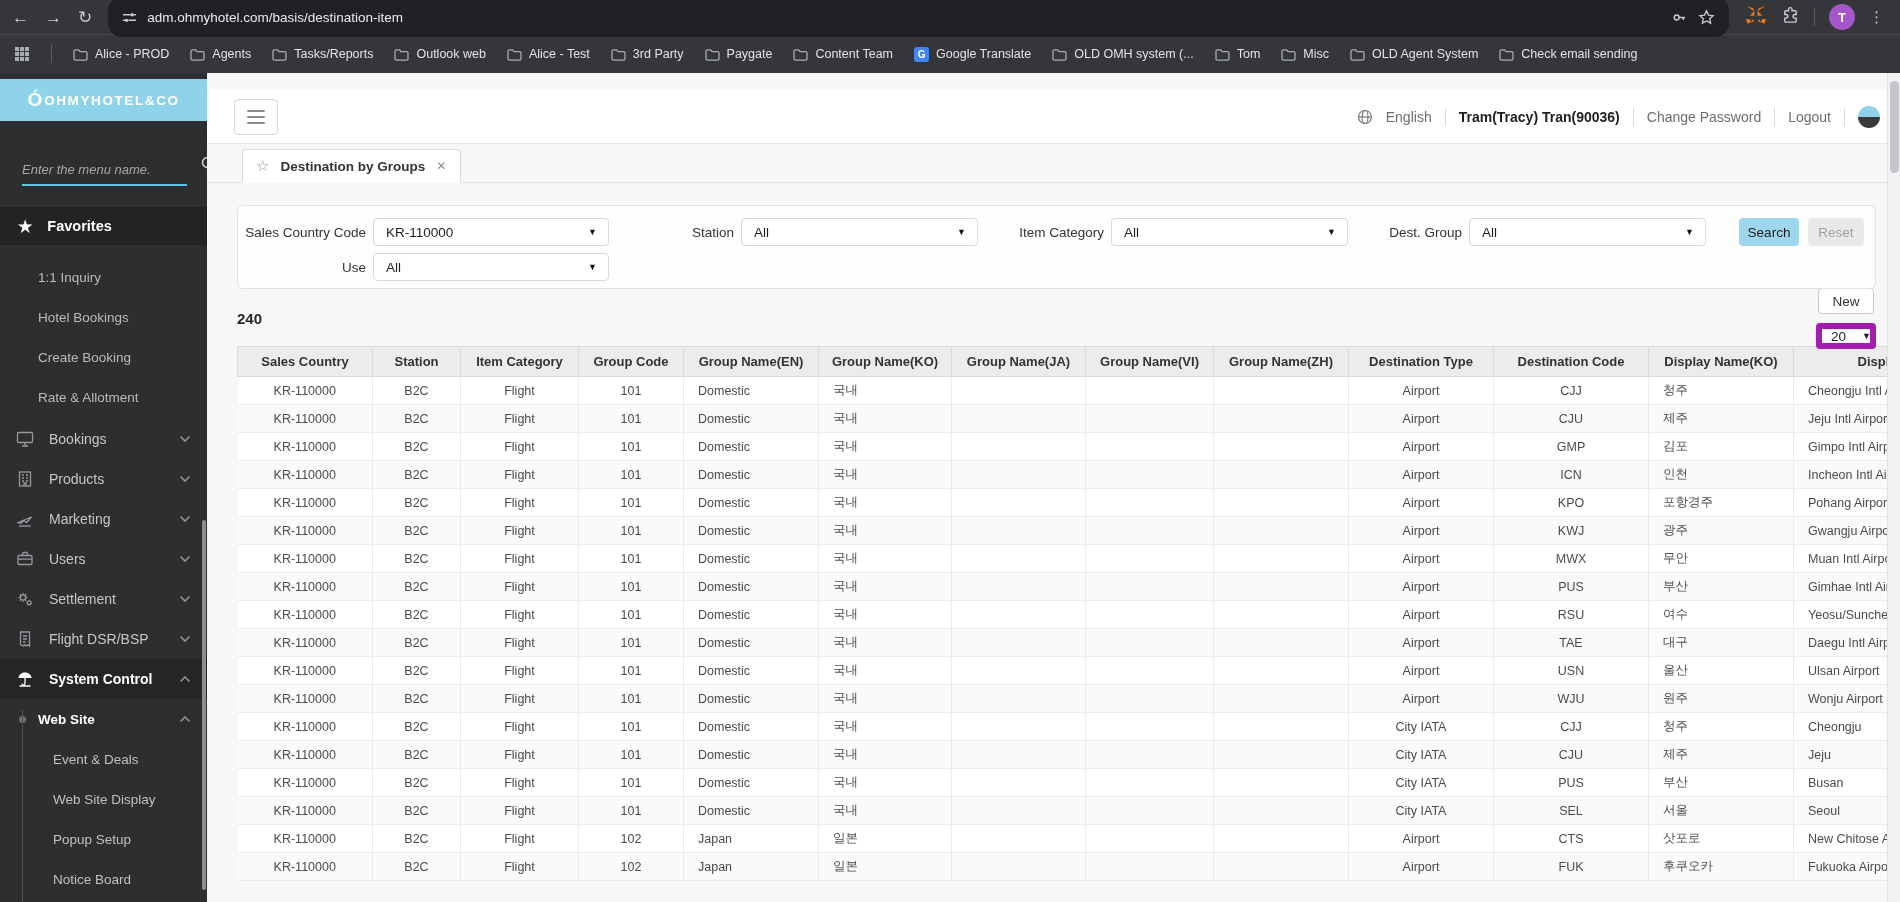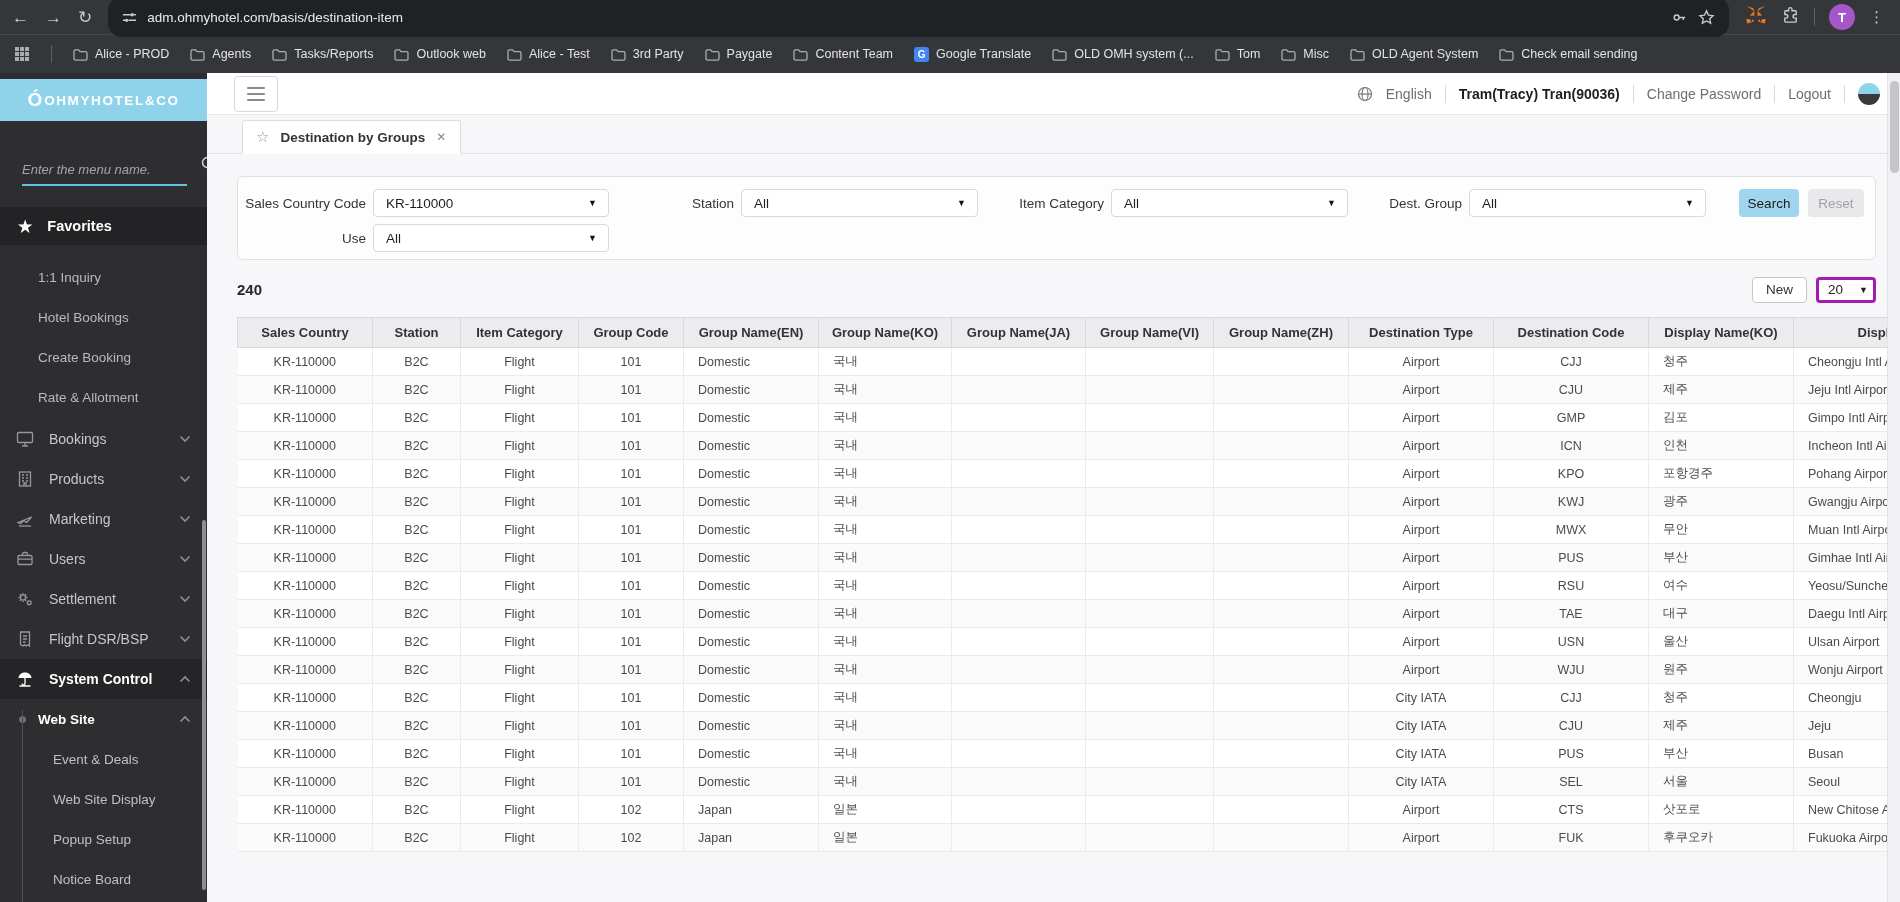--- a/index.html
+++ b/index.html
@@ -48,21 +48,21 @@
   .website-row { height:40px; display:flex; align-items:center; padding:0 16px 0 38px; color:#fff; font-size:13.5px; font-weight:bold; position:relative; cursor:pointer; }
   .website-row .mi-label { flex:1; }
   .website-row .chev-wrap { color:#8e8f92; display:flex; }
   .tree-dot { position:absolute; left:19px; top:50%; margin-top:-3px; width:7px; height:7px; border-radius:50%; background:#6e6f72; }
   .tree-line { position:absolute; left:22px; top:637px; bottom:0; width:1px; background:#515255; }
   .sub-item { height:40px; display:flex; align-items:center; padding-left:53px; color:#bfc0c2; font-size:13.5px; cursor:pointer; }
   .side-scroll { position:absolute; right:1px; top:447px; width:4px; height:370px; background:#8d8e90; border-radius:2px; }
 
   
   #main { position:absolute; left:207px; top:73px; right:0; bottom:0; background:#f7f7f9; overflow:hidden; }
-  .main-header { height:42px; background:#fff; border-bottom:1px solid #e7e7e9; display:flex; align-items:center; padding:0 20px 0 27px; }
+  .main-header { height:54px; background:#fff; border-bottom:1px solid #e7e7e9; display:flex; align-items:center; padding:0 20px 0 27px;margin-top:17px; }
   .hamburger { width:44px; height:36px; background:#fff; border:1px solid #d8d8da; border-radius:4px; display:flex; flex-direction:column; align-items:center; justify-content:center; gap:4px; cursor:pointer; }
   .hamburger span { width:18px; height:2px; background:#8b8b8e; border-radius:1px; }
   .header-right { margin-left:auto; display:flex; align-items:center; gap:13px; font-size:14px; color:#6d6e71; }
   .header-right .globe { display:flex; color:#77787b; }
   .hdr-user { font-weight:bold; color:#1e1e20;text-align:right; }
   .vsep { width:1px; height:18px; background:#d9d9db; }
   .theme-toggle { width:22px; height:22px; border-radius:50%; background:linear-gradient(180deg,#8ed3e9 50%,#3a3a3c 50%); cursor:pointer; }
 
   .tab-strip { height:39px; padding-left:35px; border-bottom:1px solid #e2e2e4; display:flex; align-items:flex-end; }
   .tab { height:34px; margin-bottom:-1px; background:#fff; border:1px solid #dcdcde; border-bottom-color:#fff; border-radius:3px 3px 0 0; display:flex; align-items:center; gap:11px; padding:0 14px 0 13px; font-size:13.5px; font-weight:bold; color:#333; }
@@ -74,23 +74,23 @@
   .f-label.row2 { top:47px; }
   .select-box { position:absolute; top:12px; height:28px; background:#fff; border:1px solid #d9d9dc; border-radius:4px; display:flex; align-items:center; padding:0 11px 0 12px; font-size:13.5px; color:#1f1f21; cursor:pointer; }
   .select-box.row2 { top:47px; }
   .select-box .caret { margin-left:auto; font-size:9px; color:#141414; padding-left:8px; }
   .btn { position:absolute; top:12px; height:28px; border:none; border-radius:4px; font-size:13.5px; font-family:"Liberation Sans", sans-serif; cursor:pointer; }
   .btn-search { left:1501px; width:60px; background:#9fd6ee; color:#1b1b1d; }
   .btn-reset { left:1570px; width:56px; background:#e9e9eb; color:#a0a0a4; }
 
   .list-toolbar { margin:16px 24px 0 30px; height:27px; display:flex; align-items:center; }
   .total-count { font-size:15px; font-weight:bold; color:#28282a; }
-  .toolbar-right { margin-left:auto; display:flex; align-items:center; gap:9px; }
+  .toolbar-right { margin-left:auto; display:flex; align-items:center; gap:9px;flex-direction:column; }
   .btn-new { height:26px; padding:0 13px; background:#fff; border:1px solid #c7c7ca; border-radius:4px; font-size:13.5px; color:#333; font-family:"Liberation Sans", sans-serif; cursor:pointer; }
-  .pagesize { height:26px; width:60px; background:#fff; border:3px solid #a21caf; border-radius:4px; display:flex; align-items:center; padding:0 9px; font-size:13.5px; color:#1f1f21; cursor:pointer;gap:16px; }
+  .pagesize { height:26px; width:60px; background:#fff; border:6px solid #a21caf; border-radius:4px; display:flex; align-items:center; padding:0 9px; font-size:13.5px; color:#1f1f21; cursor:pointer;gap:16px; }
   .pagesize .caret { margin-left:auto; font-size:9px; }
 
   .table-wrap { margin:14px 0 0 30px; width:1663px; overflow:hidden; }
   table { width:1796px; border-collapse:collapse; table-layout:fixed; }
   th { height:30px; background:#ececee; font-size:13px; font-weight:bold; color:#333336; border:1px solid #dadadd; white-space:nowrap; overflow:hidden; }
   td { height:28px; background:#fff; font-size:12.5px; color:#4b4b4e; border-right:1px solid #ebebee; border-bottom:1px solid #ebebee; padding:0 14px; white-space:nowrap; overflow:hidden; }
   tr:nth-child(even) td { background:#fafafb; }
   td.c { text-align:center; }
   td.l { text-align:left; }
 

